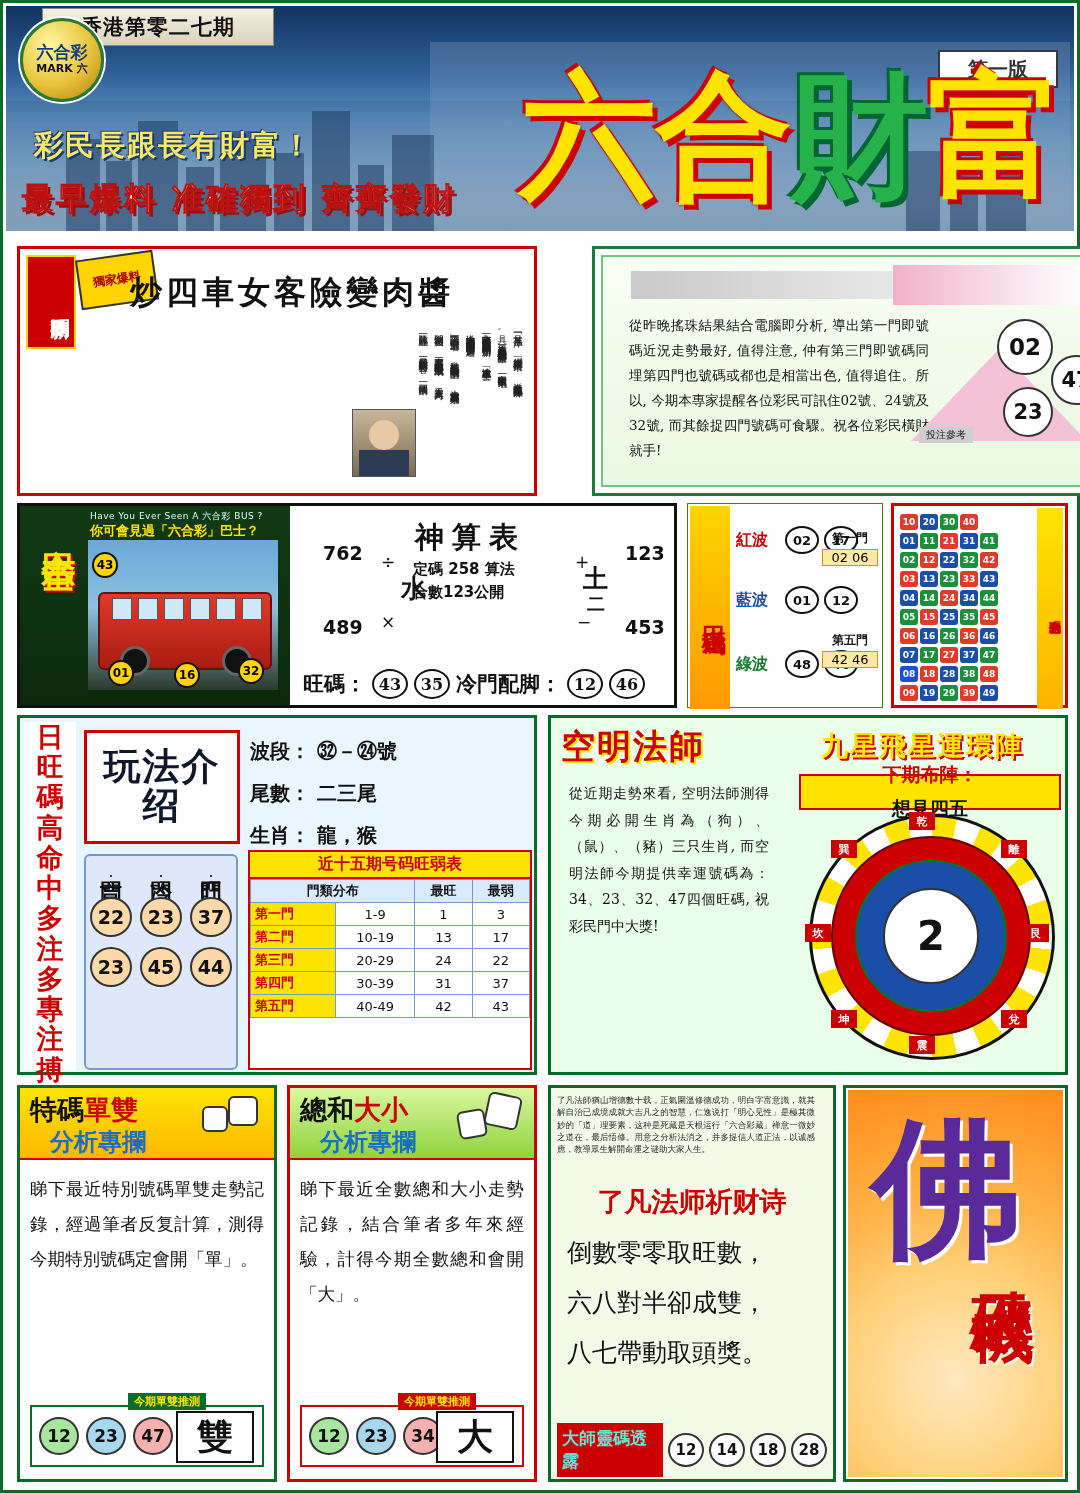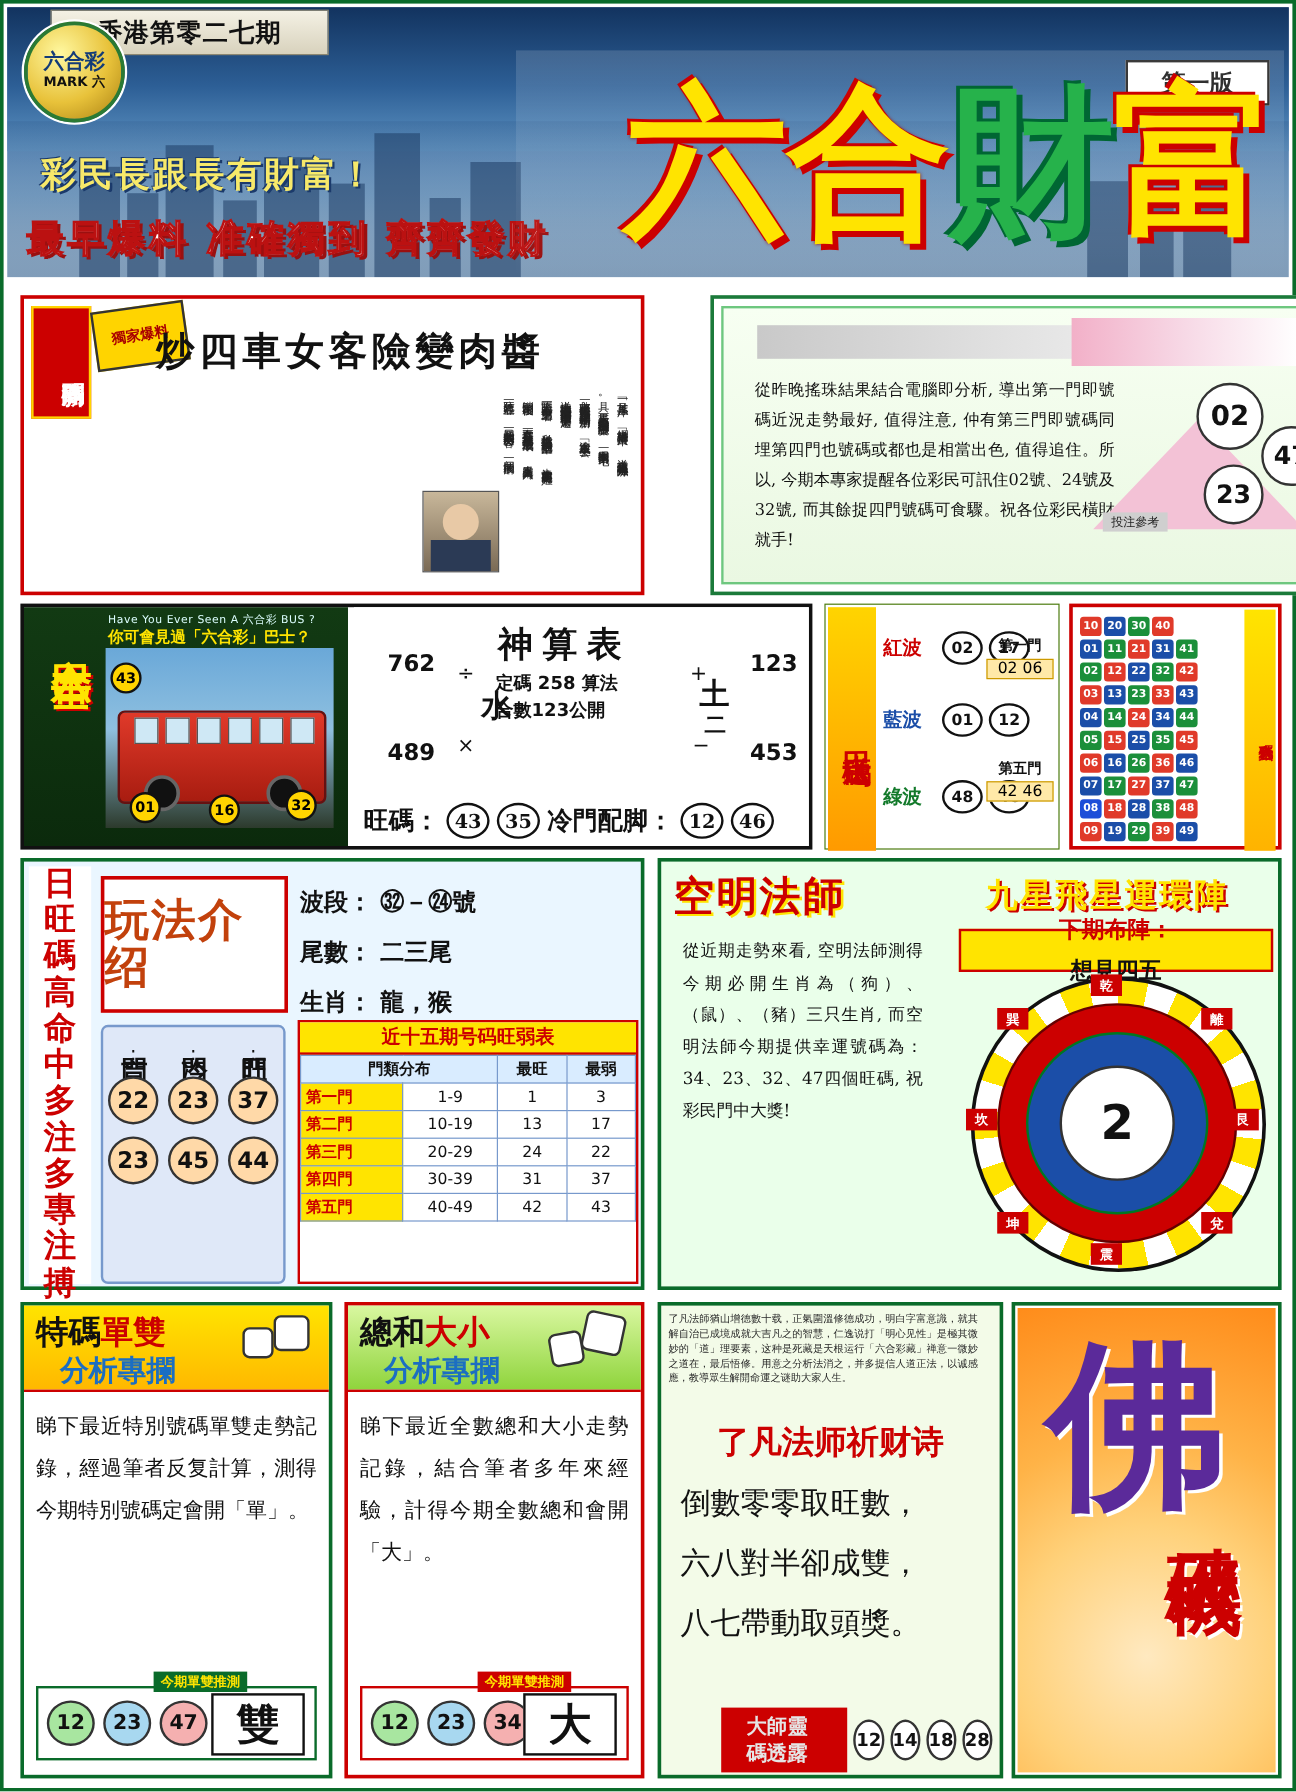--- a/index.html
+++ b/index.html
@@ -143,22 +143,22 @@
   .gcell{position:absolute;width:18px;height:16px;border-radius:3px;font-size:9px;font-weight:bold;
      display:flex;align-items:center;justify-content:center;color:#fff;}
 
   
   .intro{left:14px;top:712px;width:520px;height:360px;border:3px solid #0a6b2a;background:#eaf6ff;}
   .intro-side{position:absolute;left:4px;top:4px;width:52px;height:348px;background:#fff;}
   .intro-side .ch{font-size:27px;font-weight:bold;color:#c00;text-align:center;line-height:1.12;
      font-family:"DejaVu Serif","Liberation Serif",serif;}
   .intro-title{position:absolute;left:64px;top:12px;width:150px;height:108px;background:#fff;
      border:3px solid #c00;display:flex;flex-direction:column;align-items:center;justify-content:center;}
-  .intro-title span{font-size:37px;font-weight:bold;color:#c2410c;line-height:1.05;letter-spacing:2px;
-     font-family:Liberation Sans, sans-serif;}
+  .intro-title span{font-size:37px;font-weight:bold;color:#0f172a;line-height:1.05;letter-spacing:2px;
+     font-family:Liberation Serif, serif;text-align:center;}
   .intro-kv{position:absolute;left:230px;font-size:20px;font-weight:bold;color:#111;
      font-family:"DejaVu Serif","Liberation Serif",serif;}
   .three{position:absolute;left:64px;top:136px;width:150px;height:212px;background:#dfe8f8;
      border:2px solid #7799cc;border-radius:6px;}
   .three .hd{display:flex;justify-content:space-around;margin-top:8px;}
   .three .hd span{writing-mode:vertical-rl;font-size:22px;font-weight:bold;color:#111;line-height:1.1;}
   .three .dots{display:flex;justify-content:space-around;font-size:16px;margin-top:4px;color:#111;}
   .three .nums{display:flex;justify-content:space-around;margin-top:10px;}
   .nb{width:38px;height:36px;border-radius:50%;border:2px solid #333;background:#ffd9a8;
      display:flex;align-items:center;justify-content:center;font-size:19px;font-weight:bold;color:#111;}
@@ -221,21 +221,21 @@
      display:flex;align-items:center;justify-content:center;font-size:36px;font-weight:bold;color:#111;
      font-family:"DejaVu Serif","Liberation Serif",serif;}
 
   .poem-top{position:absolute;left:6px;top:6px;right:18px;height:86px;font-size:8.5px;line-height:1.45;
      color:#2a2a2a;text-align:justify;}
   .poem-title{position:absolute;left:0;right:0;top:96px;text-align:center;font-size:27px;font-weight:bold;
      color:#c00;font-family:"DejaVu Serif","Liberation Serif",serif;}
   .poem-lines{position:absolute;left:16px;top:140px;right:10px;font-size:25px;line-height:2.0;color:#111;
      font-family:"DejaVu Serif","Liberation Serif",serif;}
   .poem-foot{position:absolute;left:6px;bottom:10px;right:6px;height:38px;display:flex;align-items:center;gap:5px;}
-  .poem-foot .lb{background:#c00;color:#e5e5e5;font-size:17px;font-weight:bold;padding:4px 21px;margin-left:44px;}
+  .poem-foot .lb{background:#c00;color:#5eead4;font-size:17px;font-weight:bold;padding:4px 5px;}
   .pb{width:34px;height:30px;border-radius:50%;border:2px solid #333;background:#fff;
      display:flex;align-items:center;justify-content:center;font-size:15px;font-weight:bold;color:#111;}
 
   .bd-bg{position:absolute;left:2px;top:2px;right:2px;bottom:2px;
      background:radial-gradient(circle at 50% 75%,#ffe9c0 0%,#ffd17a 35%,#ffb347 60%,#ff8c1a 100%);}
   .bd-fo{position:absolute;left:26px;top:24px;font-size:150px;font-weight:bold;color:#5b2a9a;
      font-family:"DejaVu Serif","Liberation Serif",serif;text-shadow:3px 3px 0 #fff;line-height:1;}
   .bd-v{position:absolute;right:18px;top:150px;writing-mode:vertical-rl;font-size:64px;font-weight:bold;
      color:#c00;font-family:"DejaVu Serif","Liberation Serif",serif;text-shadow:2px 2px 0 #fff;letter-spacing:6px;}
 </style>

